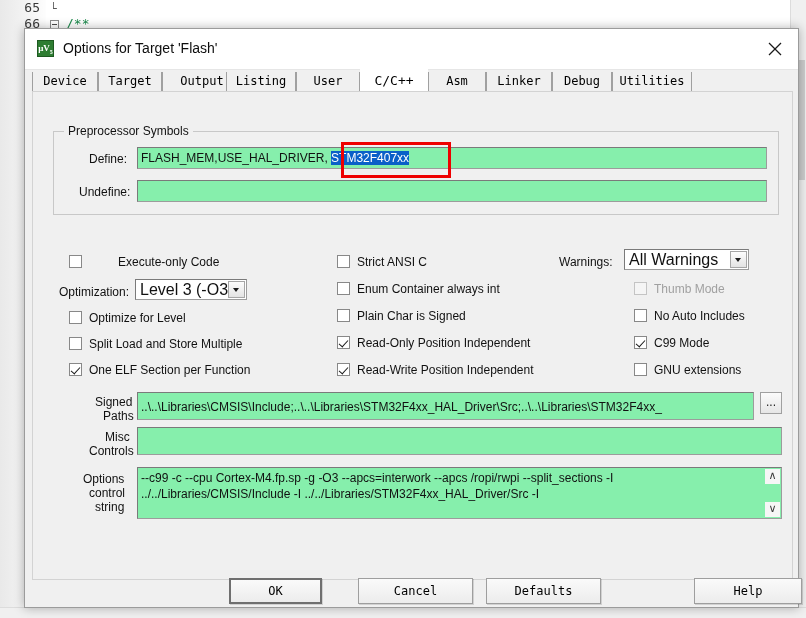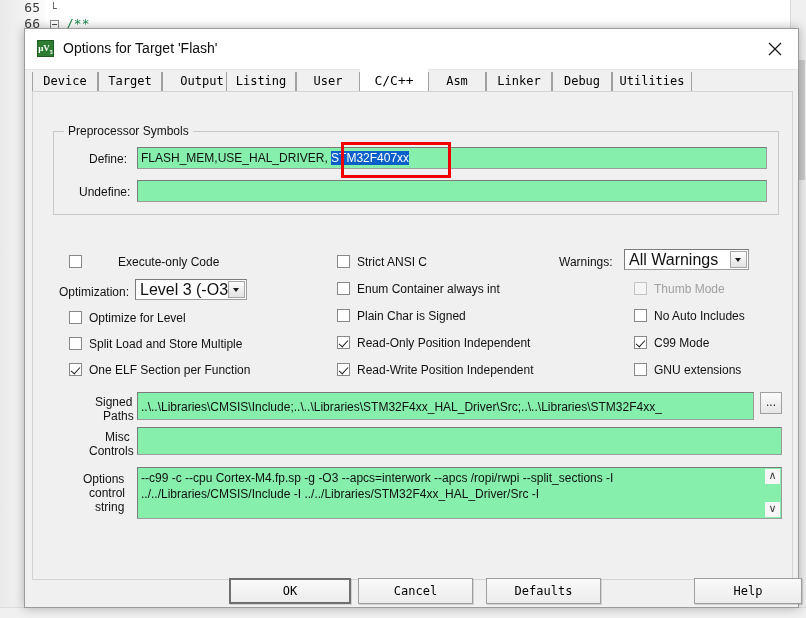--- a/index.html
+++ b/index.html
@@ -458,20 +458,20 @@
     <div class="lbl" style="left:62px; top:408px;">string</div>
     <div class="tbox multiline" style="left:104px; top:375px; width:645px; height:52px; padding-right:18px;">
       <div>--c99 -c --cpu Cortex-M4.fp.sp -g -O3 --apcs=interwork --apcs /ropi/rwpi --split_sections -I</div>
       <div>../../Libraries/CMSIS/Include -I ../../Libraries/STM32F4xx_HAL_Driver/Src -I</div>
       <div class="vs" style="top:1px;">∧</div>
       <div class="vs" style="bottom:1px;">∨</div>
     </div>
 
   </div>
 
-  <div class="btn default" style="left:204px; top:549px; width:122px;">OK</div>
+  <div class="btn default" style="left:204px; top:549px; width:93px;">OK</div>
   <div class="btn" style="left:461px; top:549px; width:115px;">Defaults</div>
   <div class="btn" style="left:333px; top:549px; width:115px;">Cancel</div>
   <div class="btn" style="left:653px; top:549px; width:108px;margin-left:16px;">Help</div>
 
 </div>
 
 <div id="annot-rect" style="left:341px; top:142px; width:110px; height:36px;"></div>
 
 </body></html>

